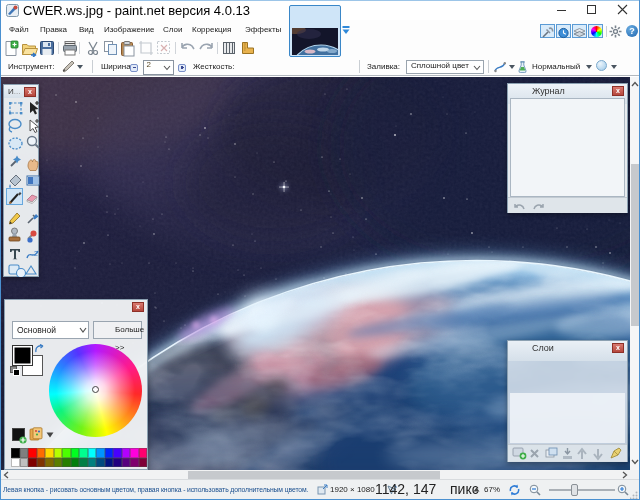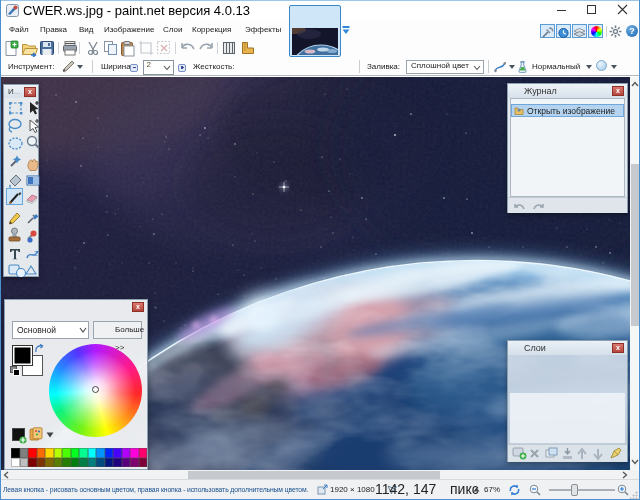--- a/index.html
+++ b/index.html
@@ -1,20 +1,20 @@
 <!DOCTYPE html>
 <html><head><meta charset="utf-8">
 <style>
 *{margin:0;padding:0;box-sizing:border-box}
 html,body{width:640px;height:500px;overflow:hidden}
 body{position:relative;font-family:"Liberation Sans",sans-serif;background:#fff;-webkit-font-smoothing:antialiased}
 .abs{position:absolute}
 .panel{position:absolute;border:1px solid #8ba0b1;box-shadow:0 2px 5px rgba(0,0,0,0.35)}
-.ptitle{position:absolute;left:0;top:0;right:0;height:14px;background:linear-gradient(#eef3f8,#d7e1ea);
- font-size:9px;color:#333;line-height:14px;padding-left:16px}
+.ptitle{position:absolute;left:0;top:0;right:0;height:20px;background:linear-gradient(#eef3f8,#d7e1ea);
+ font-size:9px;color:#333;line-height:14px;padding-left:24px}
 .xbtn{position:absolute;top:2px;width:12px;height:10px;background:linear-gradient(#da7a70,#b5473d);
  border:1px solid #8e3028;color:#fff;font-size:7px;line-height:8px;text-align:center;font-weight:bold}
 .sep{position:absolute;width:1px;background:#c9ced3;top:3px;bottom:3px}
 .lbl{position:absolute;font-size:8px;color:#1a1a1a;line-height:19px;white-space:nowrap}
 .dd{position:absolute;height:19px;background:#fff;border:1px solid #9aa5b0}
 .darr{position:absolute;width:0;height:0;border-left:3px solid transparent;border-right:3px solid transparent;border-top:4px solid #4a5560}
 </style></head>
 <body>
 <div class="abs" style="left:0;top:77px;width:640px;height:393px;overflow:hidden">
 <svg width="640" height="393" viewBox="0 0 640 393" style="position:absolute;left:0;top:0">
@@ -597,27 +597,20 @@
  <circle cx="17" cy="173" r="4.5" fill="#eaf2fa" stroke="#4a8cc8" stroke-width="1.1"></circle>
  <path d="M27 166 l5 8 h-10 Z" fill="none" stroke="#4a8cc8" stroke-width="1.1"></path>
 </svg>
 
 </div>
 
 <div class="panel" style="left:507px;top:83px;width:121px;height:130px;background:#e7ebef">
  <div class="ptitle">Журнал</div>
  <div class="xbtn" style="right:3px">x</div>
  <div class="abs" style="left:2px;top:14px;width:115px;height:99px;background:#f2f5f8;border:1px solid #aab6c2"></div>
- <div class="abs" style="left:3px;top:20px;width:113px;height:13px;background:#b3d3ef;border:1px solid #70a8dc">
-  <svg class="abs" style="left:2px;top:1px" width="10" height="10" viewBox="0 0 10 10">
-        <path d="M1 2 h3 l1 1.5 h4 v5 h-8Z" fill="#e8c060" stroke="#a08030" stroke-width="0.7"></path>
-        <path d="M5 9 h4 m-2 -2 l2 2 -2 2" transform="translate(-1,-3) scale(0.8)" stroke="#3070c0" fill="none"></path>
-      </svg>
-  <span class="abs" style="left:15px;top:0;font-size:8.5px;line-height:12px;color:#222;white-space:nowrap">Открыть изображение</span>
- </div>
  <div class="abs" style="left:0;top:113px;width:119px;height:16px;background:#dfe5ea;border-top:1px solid #c2cad2">
   <svg class="abs" style="left:6px;top:2px" width="40" height="12" viewBox="0 0 40 12">
    <path d="M10 9 C9 5 5 4 2 6 L1 7 M1 4 v3 h3" fill="none" stroke="#9aa4ae" stroke-width="1.5"></path>
    <path d="M20 9 C21 5 25 4 28 6 L29 7 M29 4 v3 h-3" fill="none" stroke="#9aa4ae" stroke-width="1.5"></path>
   </svg>
  </div>
 </div>
 
 <div class="panel" style="left:4px;top:299px;width:144px;height:171px;background:rgba(240,242,245,0.96)">
  <div class="xbtn" style="right:3px">x</div>

